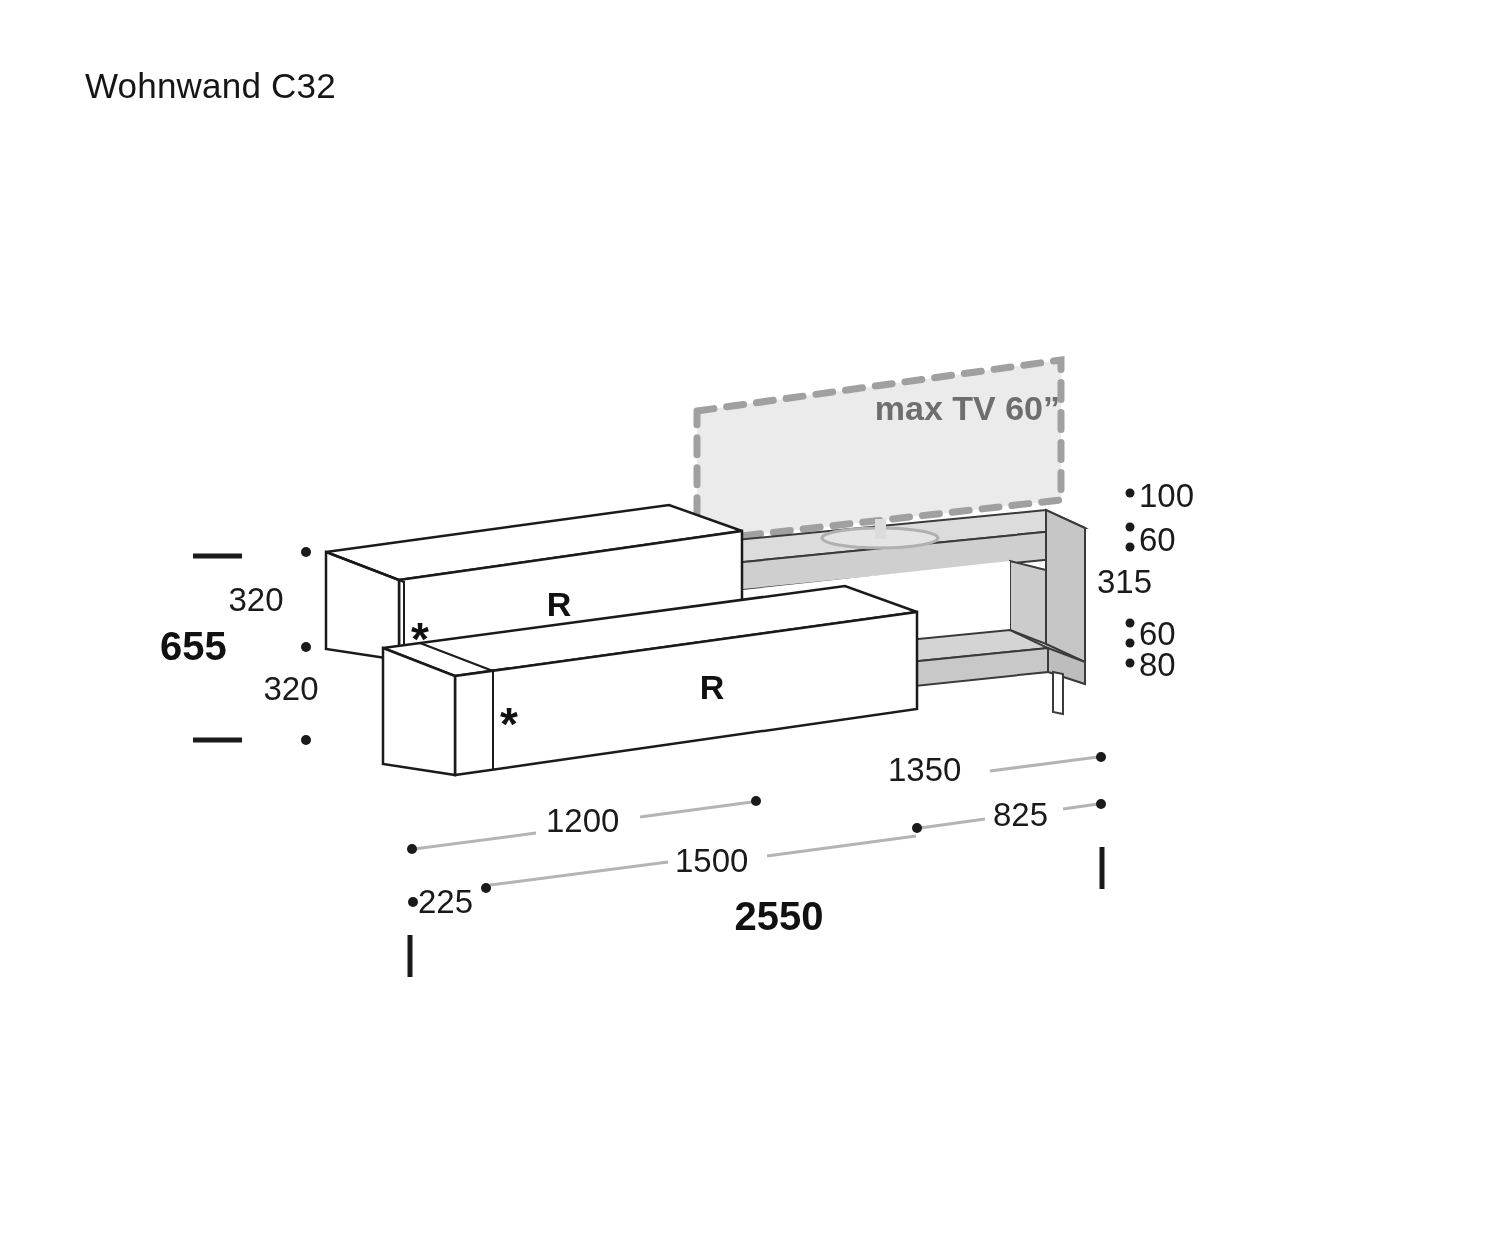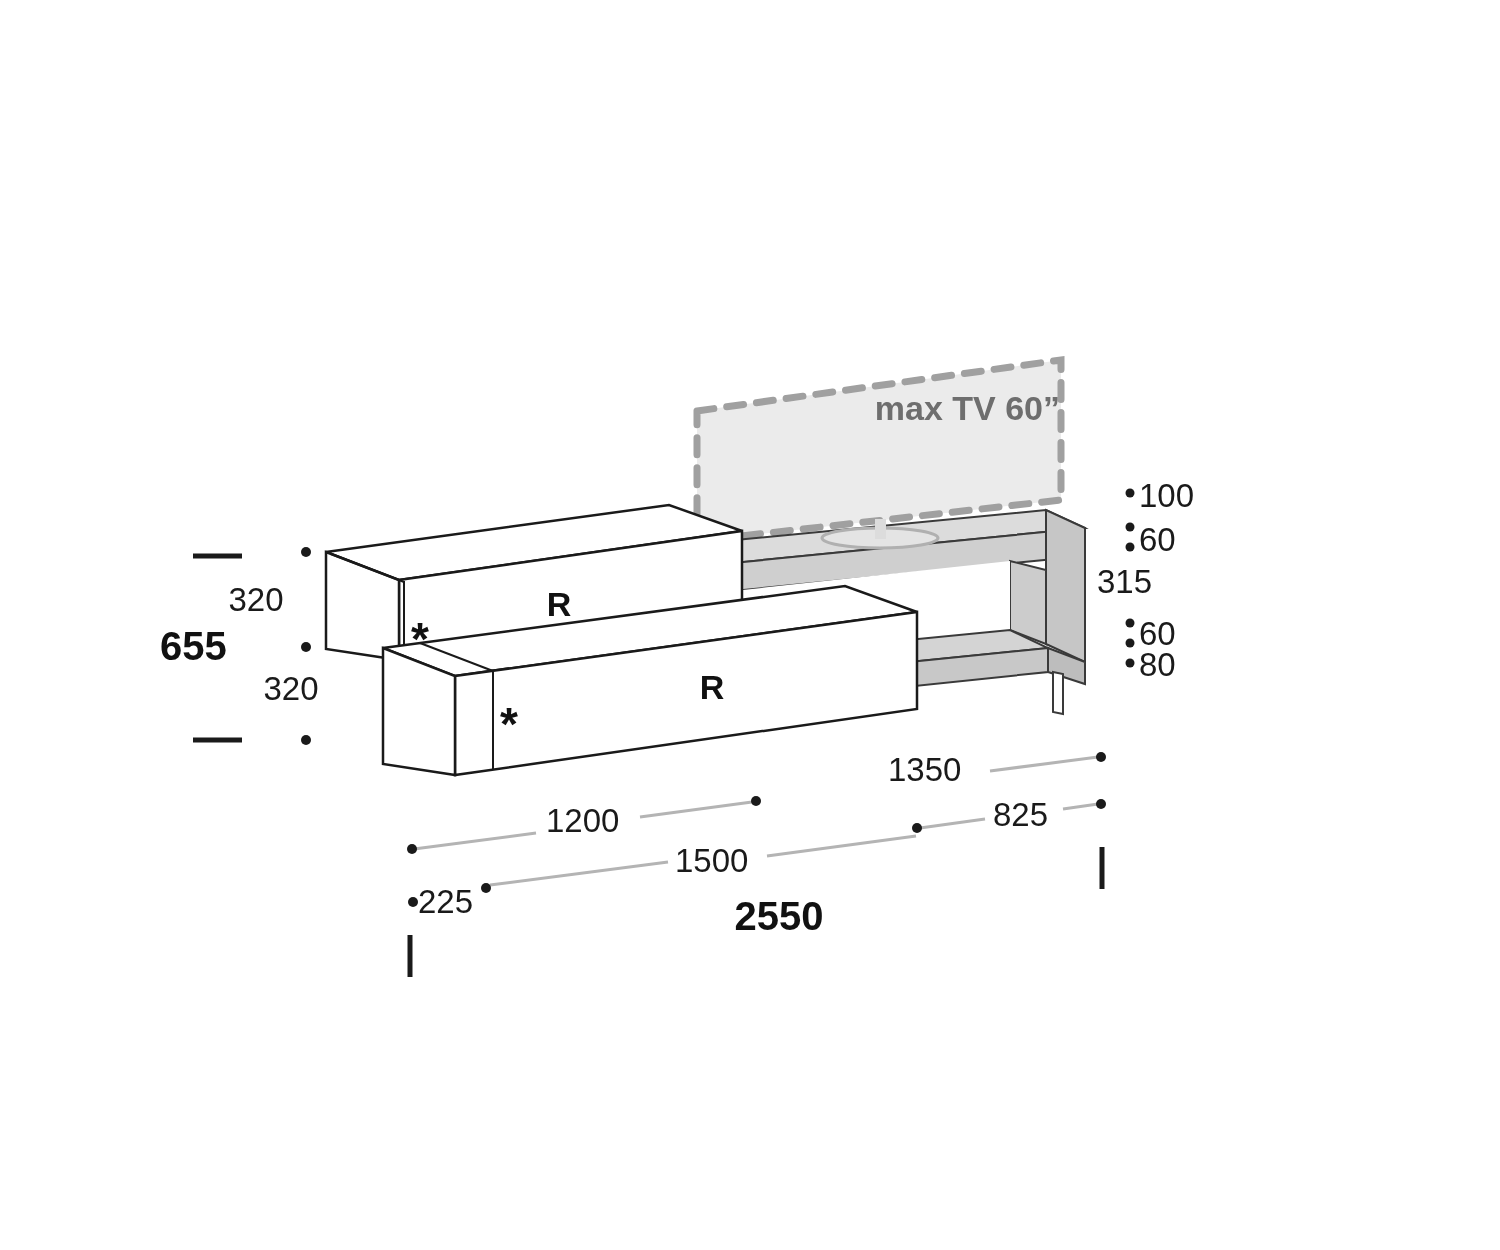--- a/index.html
+++ b/index.html
@@ -66,20 +66,21 @@
     font-size: 46px;
     font-weight: bold;
     fill: #111111;
   }
 </style>
 </head>
 <body>
 
 <div id="page-root">
 
+  <div class="title">Wohnwand C32</div>
 
   <svg id="drawing" viewBox="0 0 1500 1250">
 
     <g>
       <polygon points="697,411 1061,360 1061,500 697,541" fill="#ebebeb" stroke="none"></polygon>
       <polyline points="697,411 1061,360 1061,500 697,541 697,411" fill="none" stroke="#a0a0a0" stroke-width="7" stroke-dasharray="17 13" stroke-linecap="round"></polyline>
     </g>
 
     <g>
 

